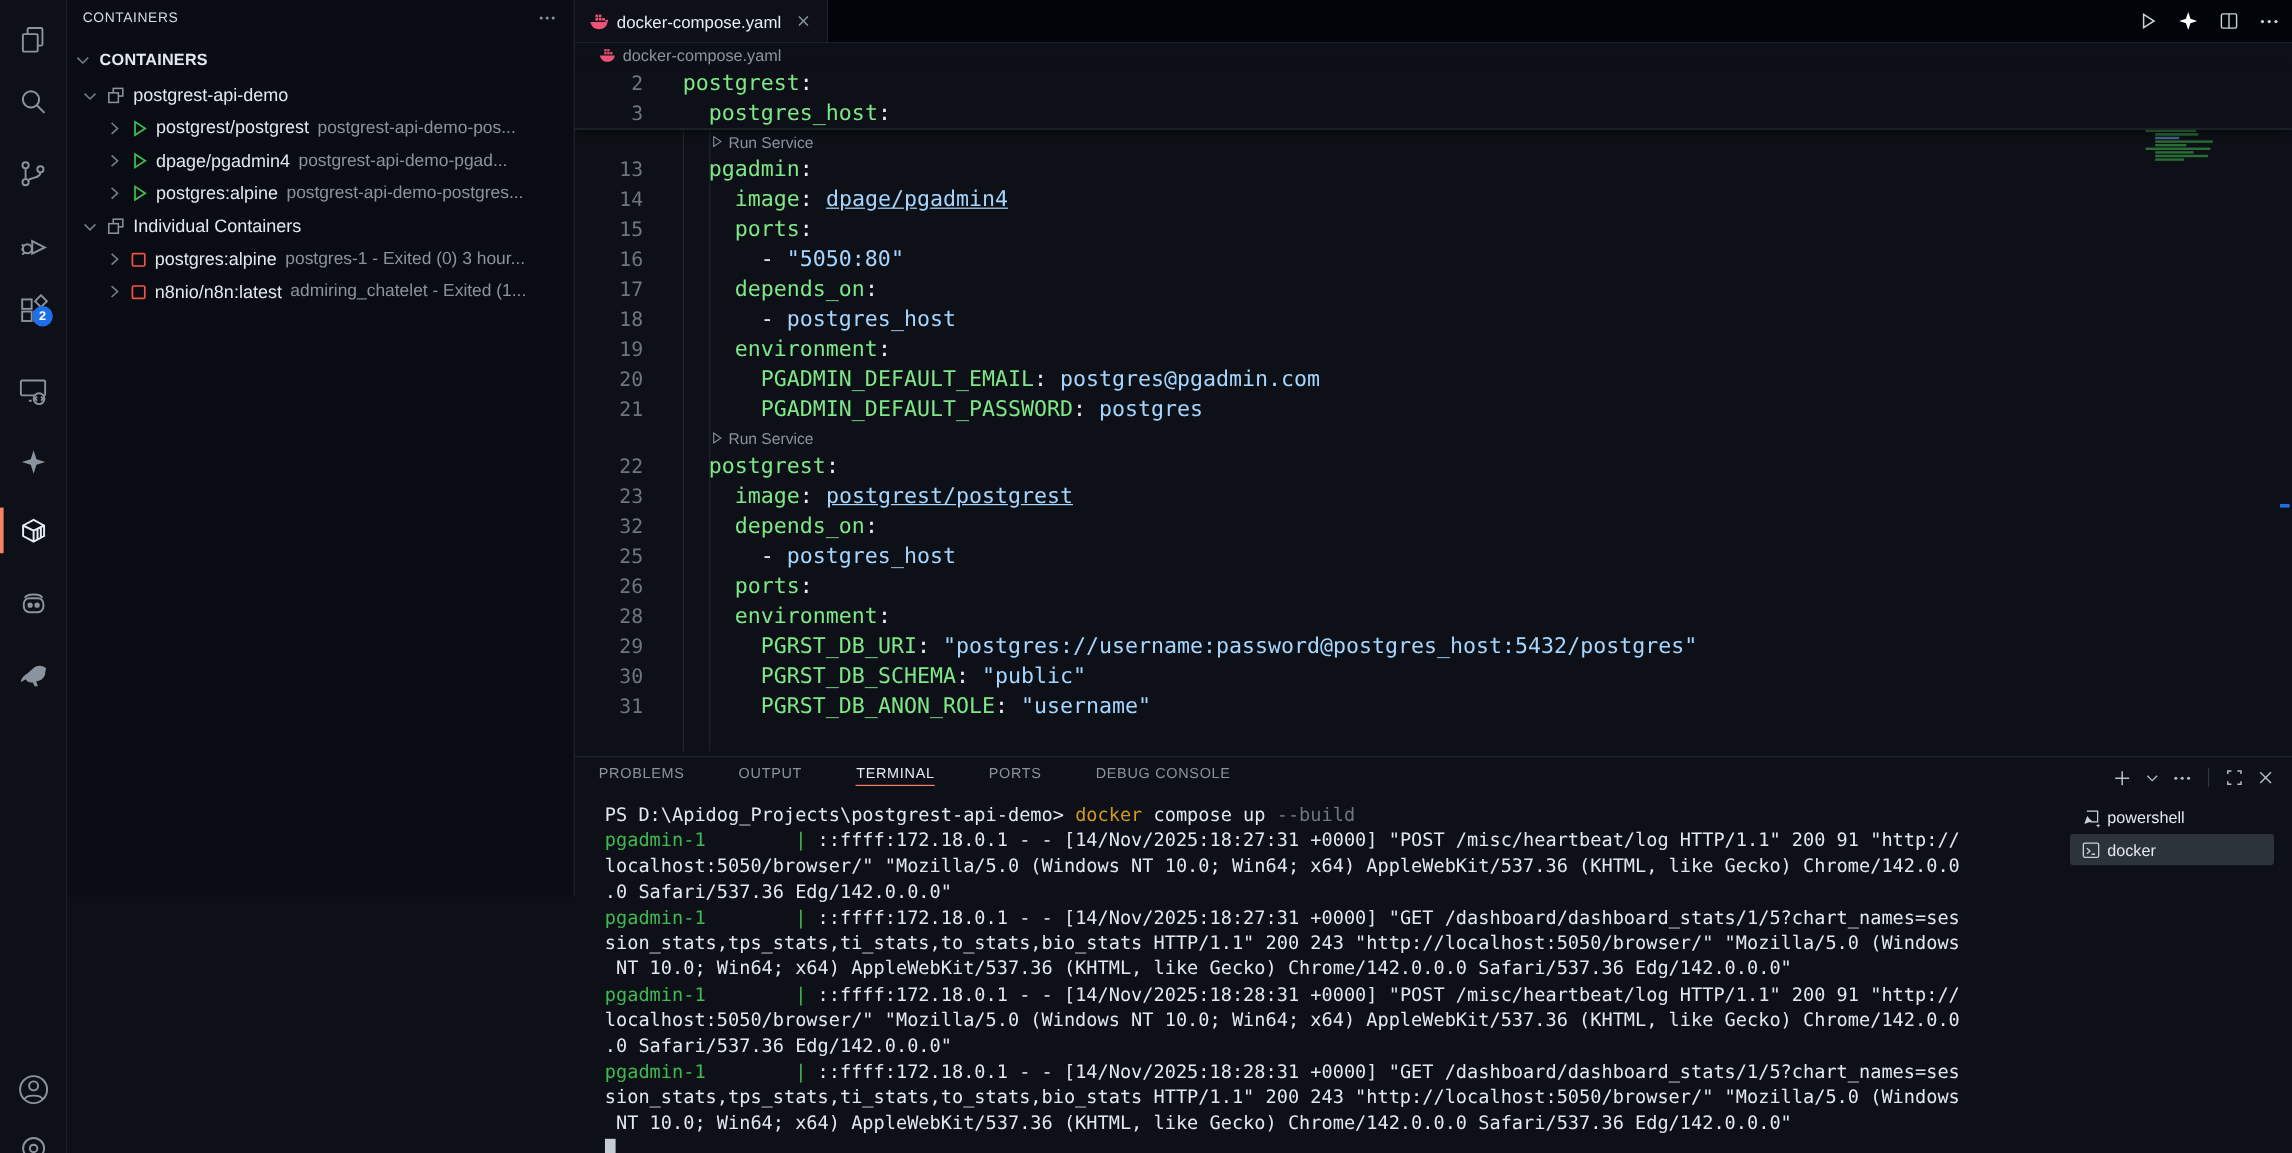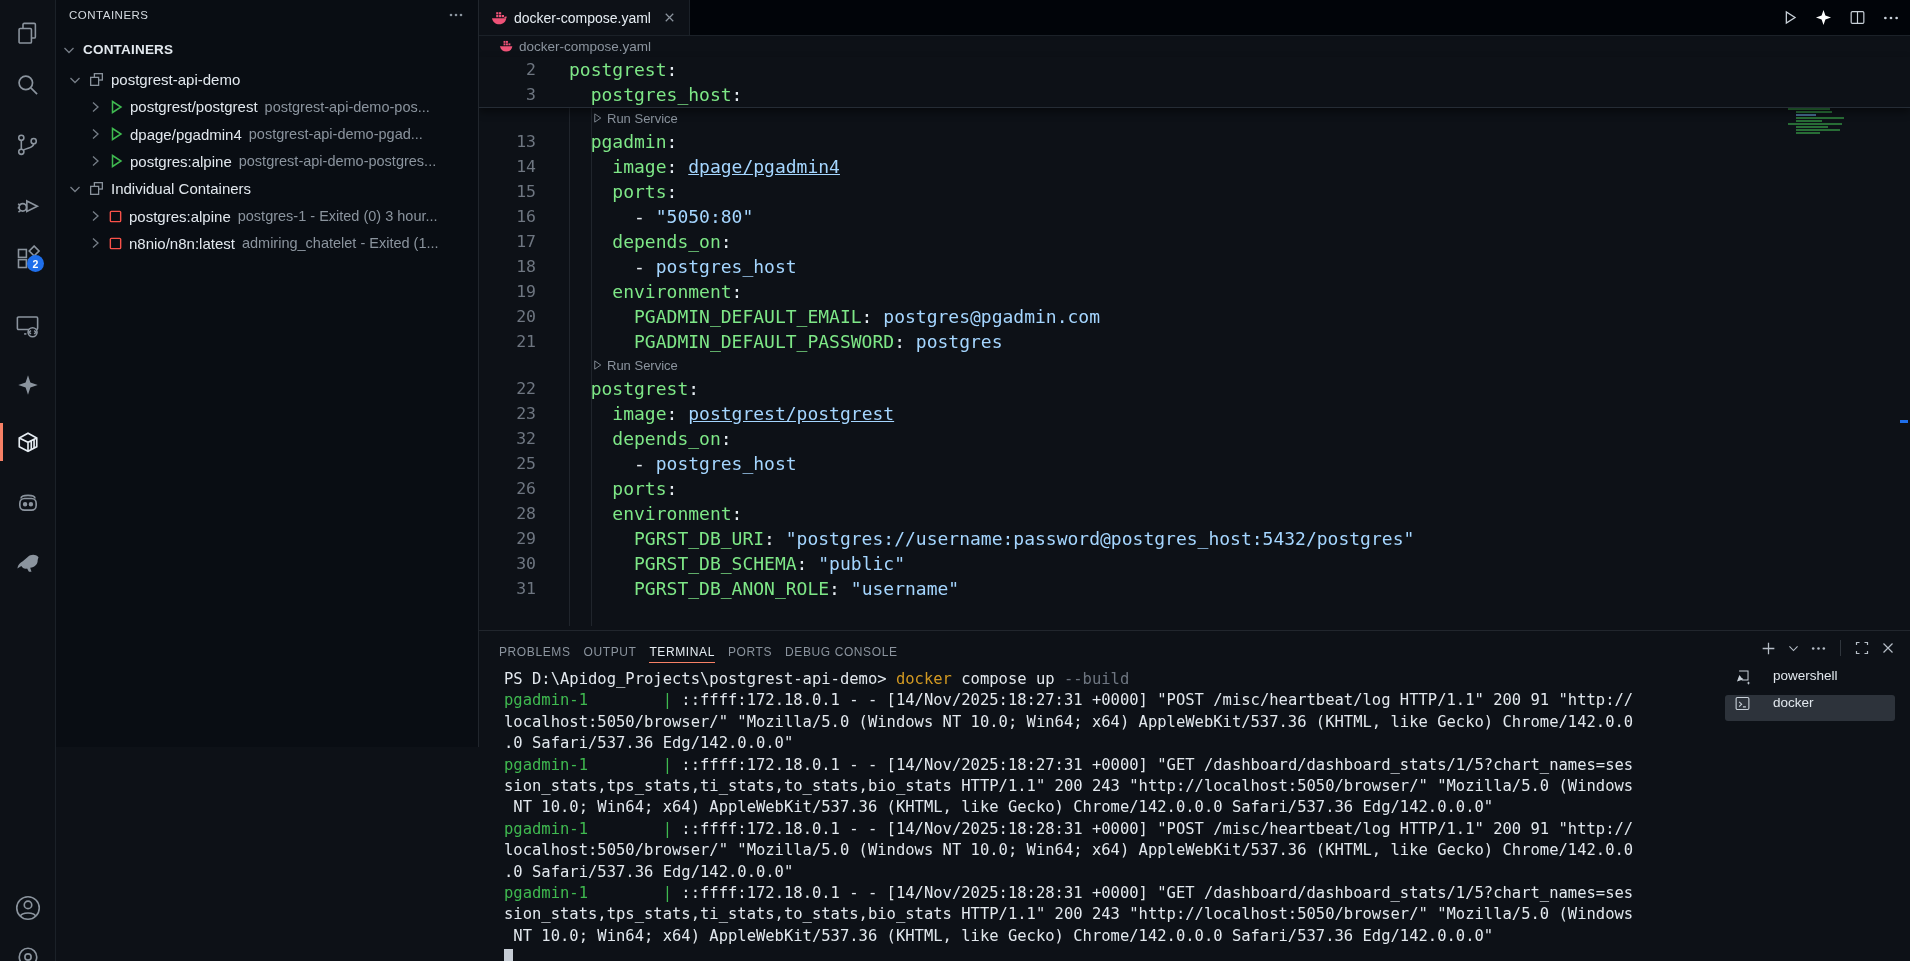--- a/index.html
+++ b/index.html
@@ -42,34 +42,34 @@
   .code-line{display:flex;height:25px;align-items:center}
   .ln{flex:0 0 57px;text-align:right;font-size:16.5px;color:#6e7681}
   .lc{padding-left:33px;font-size:18px;white-space:pre}
   .codelens{height:22px;display:flex;align-items:center;padding-left:112px;color:#8b949e;font-family:"Liberation Sans",sans-serif;font-size:13px;cursor:pointer;gap:4px}
   .sticky{position:absolute;top:0;left:0;right:0;height:50px;background:#0d1117;border-bottom:1px solid #252c35;box-shadow:0 4px 8px rgba(0,0,0,.45);z-index:3}
   .c-k{color:#7ee787}.c-p{color:#e6edf3}.c-v{color:#a5d6ff}.c-l{color:#a5d6ff;text-decoration:underline;cursor:pointer}
   .minimap{position:absolute;right:40px;top:5px;width:82px;display:flex;flex-direction:column;z-index:2}
   .mm-mark{position:absolute;right:2px;width:8px;height:3px}
   
   .panel{position:absolute;left:479px;top:630px;width:1431px;height:331px;background:#0d1117;border-top:1px solid #21262d}
-  .panel-tabs{position:absolute;top:0;left:20px;height:34px;display:flex;gap:13px;align-items:flex-end}
+  .panel-tabs{position:absolute;top:0;left:20px;height:34px;display:flex;gap:45px;align-items:flex-start}
   .ptab{font-size:12px;letter-spacing:.6px;color:#8b949e;cursor:pointer;position:relative;padding:6px 0}
   .ptab.active{color:#e6edf3}
   .ptab.active::after{content:"";position:absolute;left:0;right:0;bottom:2px;height:1.5px;background:#f78166}
   .panel-actions{position:absolute;top:0;right:14px;height:34px;display:flex;align-items:center;gap:10px;color:#b6bec7}
   .pa{cursor:pointer;display:flex}
   .pa-sep{width:1px;height:16px;background:#30363d;margin:0 3px}
   .terminal{position:absolute;left:25px;top:38px;width:1221px;bottom:0;overflow:hidden;
             font-family:"DejaVu Sans Mono",monospace;font-size:15.5px;line-height:21.4px;color:#e2e8ee}
   .tline{white-space:pre;height:21.4px}
   .t-g{color:#3fb950}.t-y{color:#d29922}.t-d{color:#6e7681}.t-f{color:#e2e8ee}
   .t-cursor{display:inline-block;width:9px;height:18px;background:#c6cdd5;vertical-align:middle}
   .term-list{position:absolute;left:1246px;top:36px;width:170px;bottom:0}
-  .term-row{height:26px;display:flex;gap:22px;padding-left:9px;cursor:pointer;border-radius:3px;margin:1px 0}
+  .term-row{height:26px;display:flex;align-items:center;gap:5px;padding-left:9px;cursor:pointer;border-radius:3px;margin:1px 0}
   .term-row.sel{background:#2d333b}
   .term-row .lbl{font-size:13.5px;color:#e2e8ee}
 </style>
 </head>
 <body>
 
 <div class="app">
 
   <div class="activitybar">
     <div class="ab-icon" style="top:14px">

